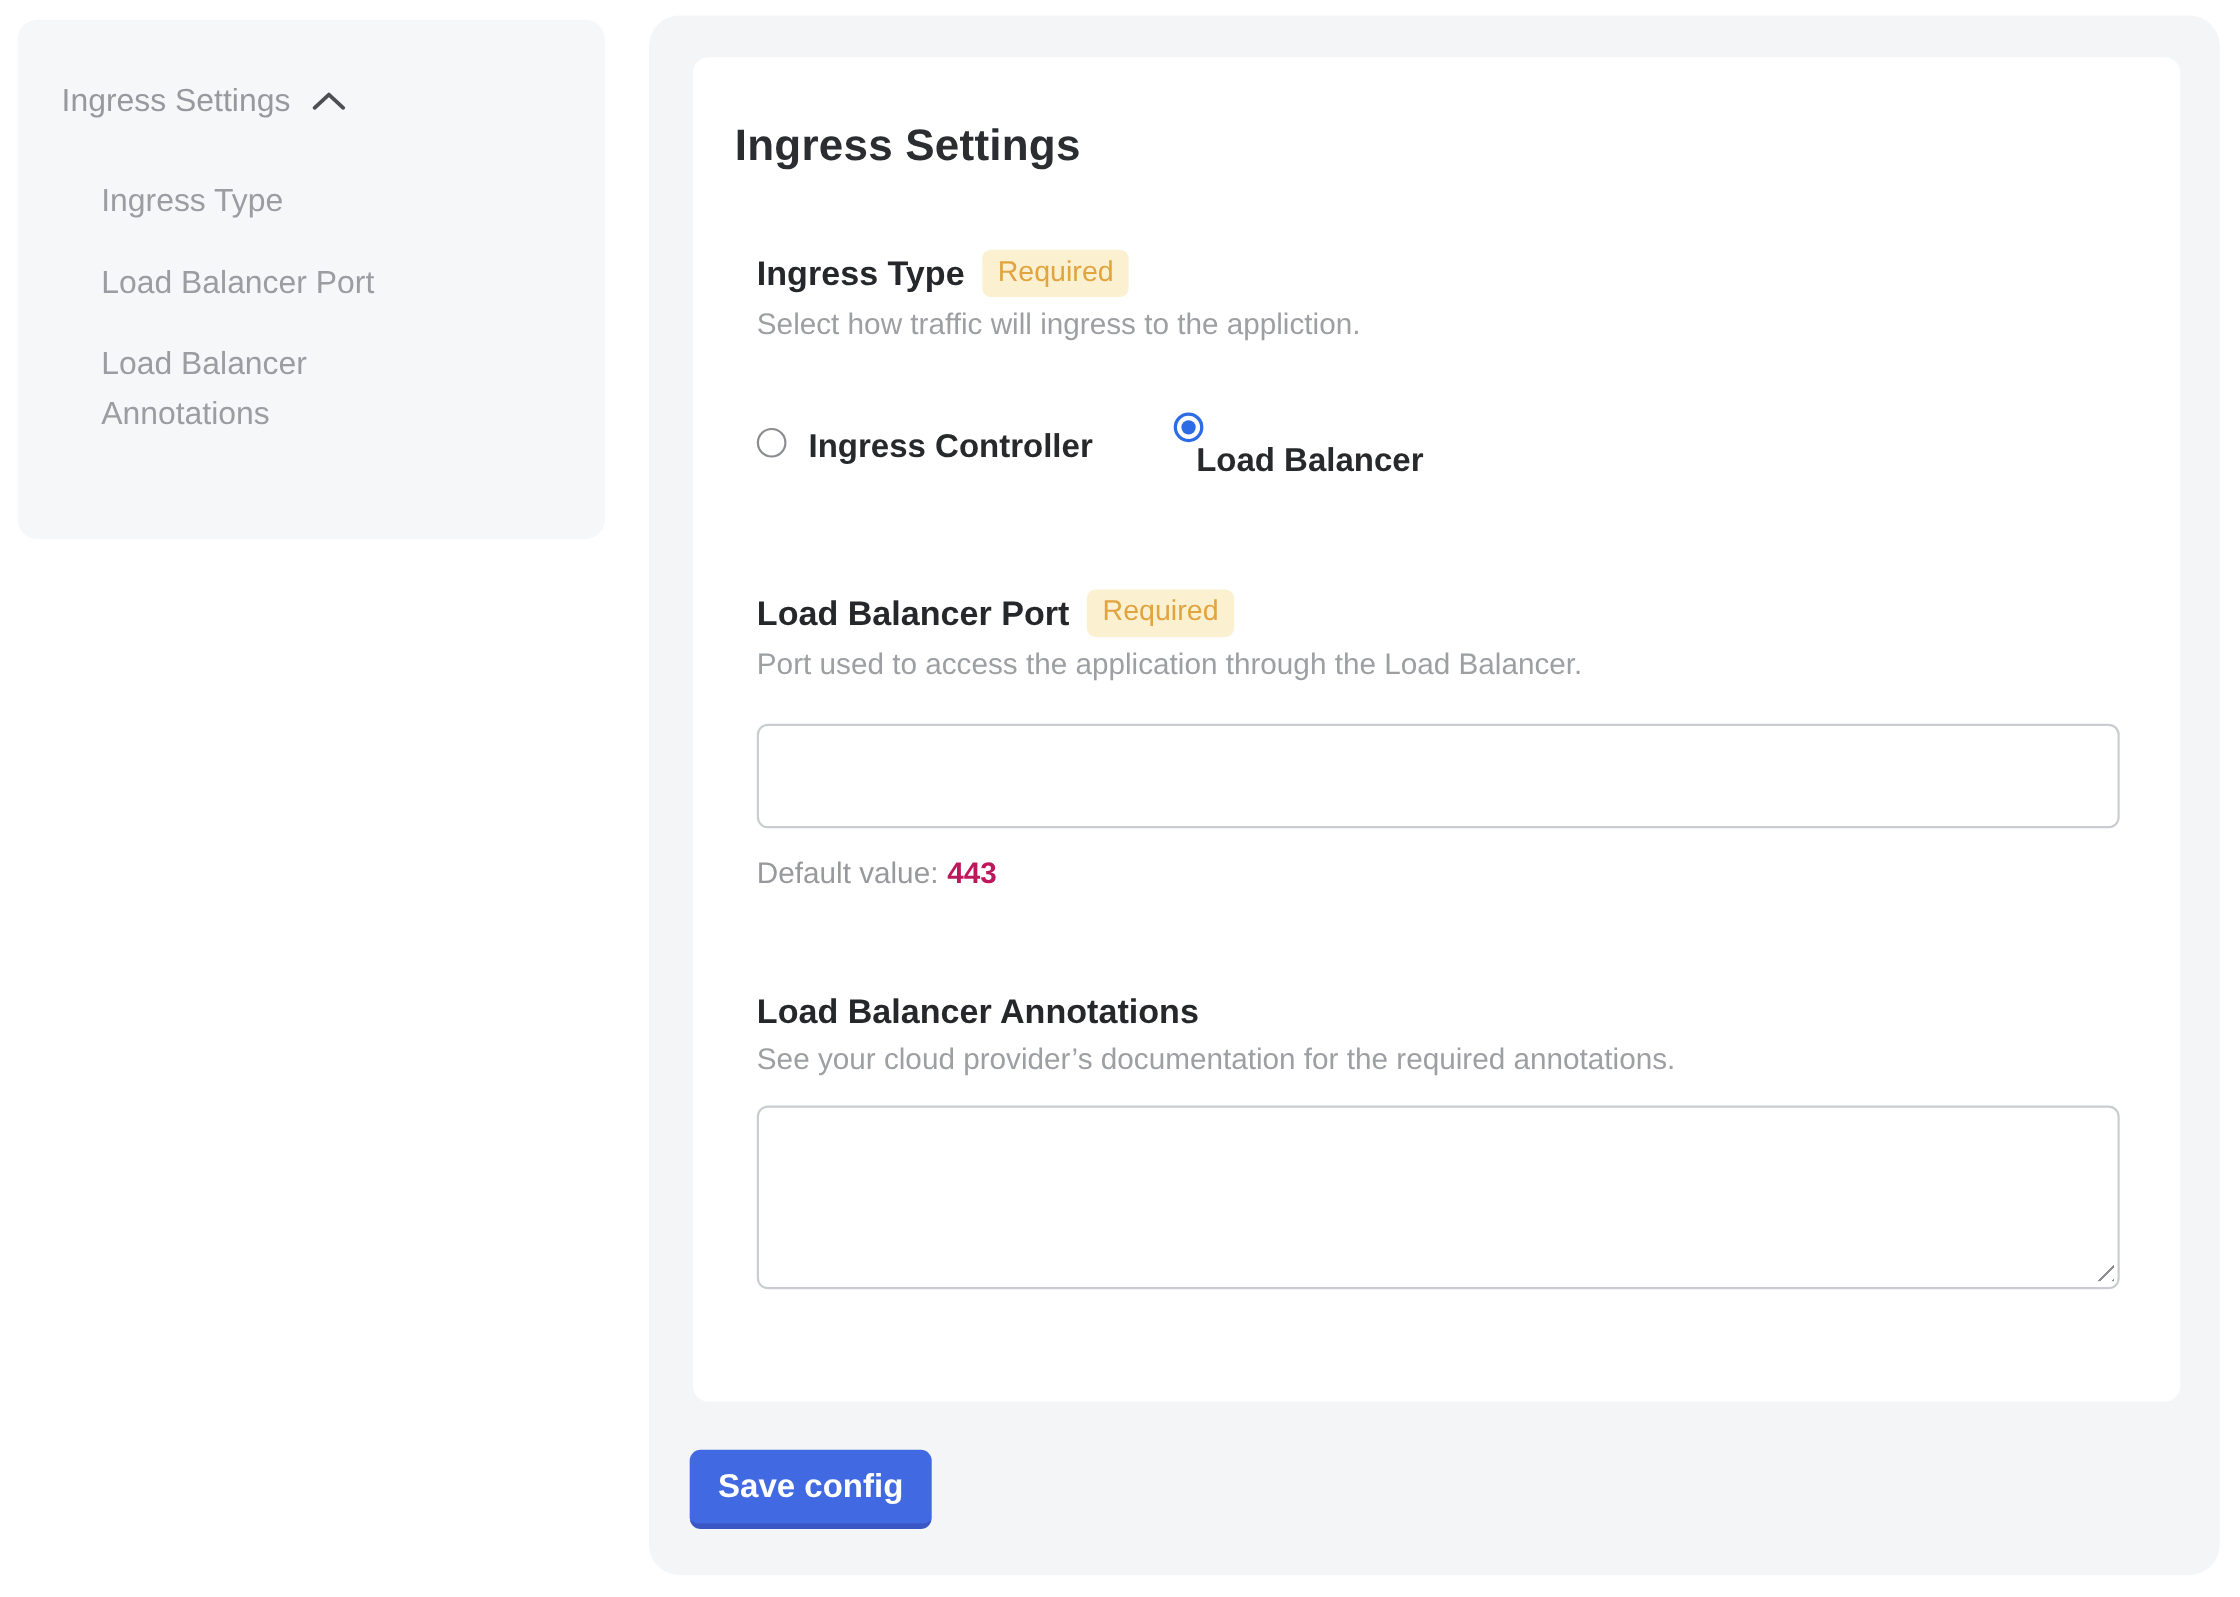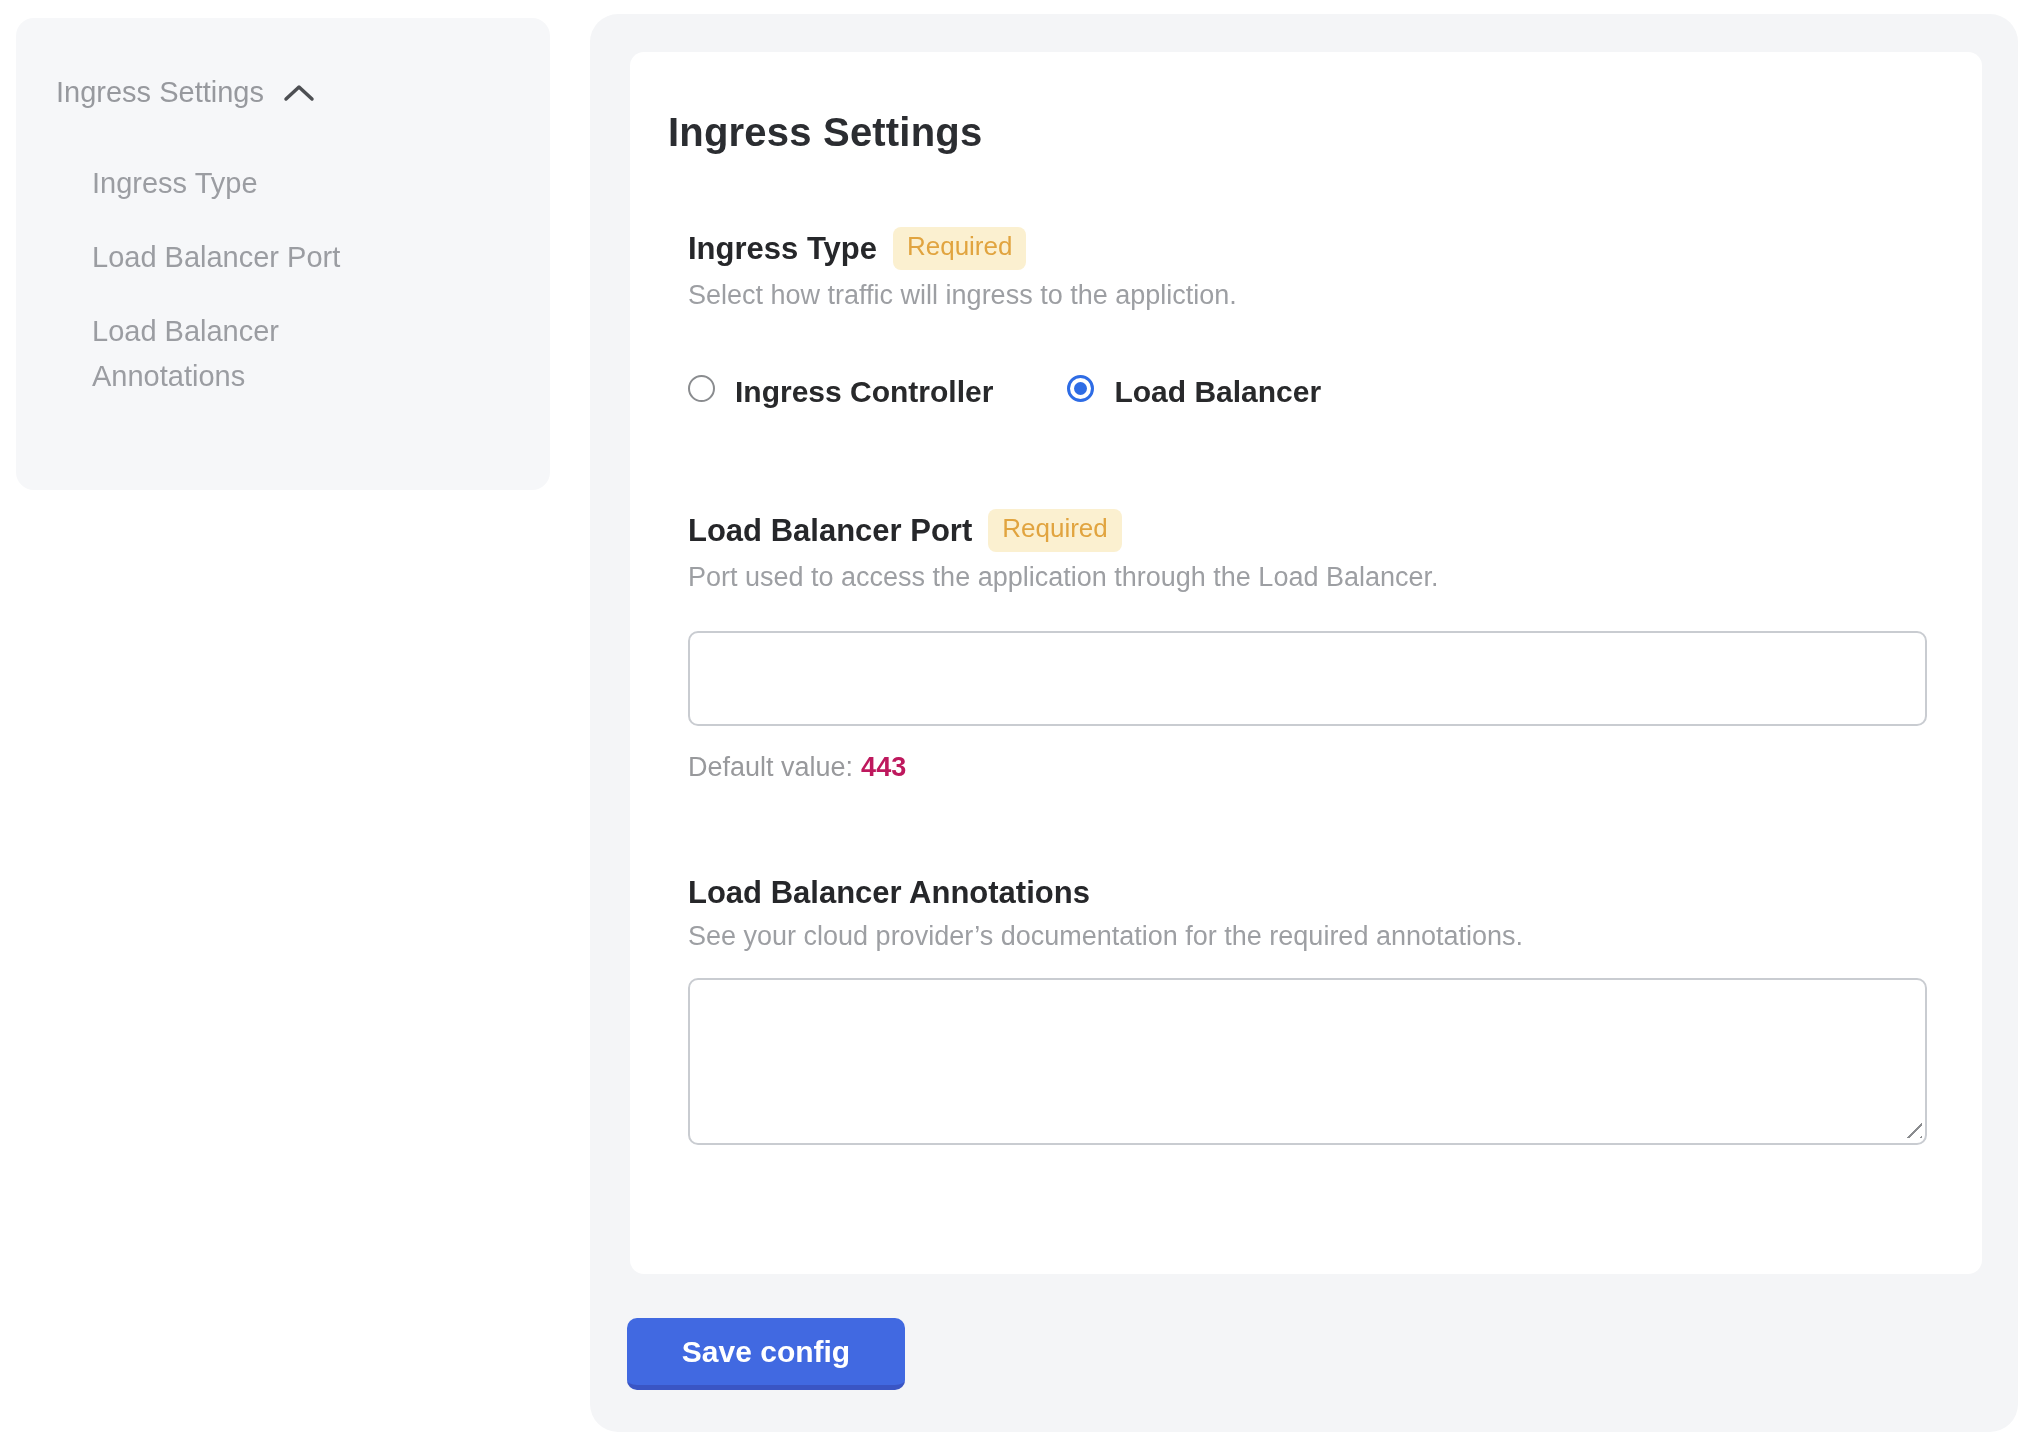--- a/index.html
+++ b/index.html
@@ -29,21 +29,21 @@
   .sections { margin-left:20px; }
   .section-label-row { display:flex; align-items:center; gap:16px; }
   .section-label { font-size:31px; font-weight:600; color:#26272a; }
   .required-badge { font-size:26px; font-weight:500; color:#e1a43f;
     background:#fbf0d0; padding:4px 14px 8px; border-radius:8px; }
   .section-desc { margin-top:10px; font-size:27px; color:#9d9fa3; }
 
   .sec-ingress-type { margin-top:72px; }
   .radio-row { margin-top:64px; display:flex; align-items:center; }
   .radio-option { display:flex; align-items:flex-start; cursor:pointer; }
-  .radio-option + .radio-option { margin-left:74px; }
+  .radio-option + .radio-option { margin-left:74px;flex-direction:column; }
   .radio-circle { width:27px; height:27px; border-radius:50%;
     border:2.5px solid #8a8c8f; background:#fff; position:relative; flex:none; }
   .radio-circle.selected { border:3px solid #2e6ce5; }
   .radio-circle.selected::after { content:""; position:absolute; left:50%; top:50%;
     width:13px; height:13px; margin:-6.5px 0 0 -6.5px; border-radius:50%;
     background:#2e6ce5; }
   .radio-label { margin-left:20px; font-size:30px; font-weight:600; color:#28292b; }
 
   .sec-lb-port { margin-top:100px; }
   .text-input { display:block; margin-top:38px; width:100%; height:95px;
@@ -56,21 +56,21 @@
   .textarea-wrap { position:relative; margin-top:26px; }
   .textarea { display:block; width:100%; height:167px; border:2px solid #c9ccd1;
     border-radius:10px; background:#fff; resize:none; outline:none;
     font-size:28px; padding:14px 20px; color:#26272a;
     font-family:"Liberation Sans","DejaVu Sans",sans-serif; }
   .resize-grip { position:absolute; right:5px; bottom:7px; width:17px; height:17px;
     background:repeating-linear-gradient(135deg, transparent 0 4px,
       #8a8c8f 4px 6px, transparent 6px 9px);
     clip-path:polygon(100% 0, 0 100%, 100% 100%); cursor:nwse-resize; }
 
-  .save-button { position:absolute; left:37px; top:1304px; width:278px; height:72px;
+  .save-button { position:absolute; left:37px; top:1304px; width:220px; height:72px;
     background:#4169e1; border:none; border-bottom:5px solid #3a55c4;
     border-radius:10px; color:#ffffff; font-size:30px; font-weight:700;
     font-family:"Liberation Sans","DejaVu Sans",sans-serif; cursor:pointer; }
 </style>
 </head>
 <body>
 
 <div id="page">
 
   <nav class="sidebar">

